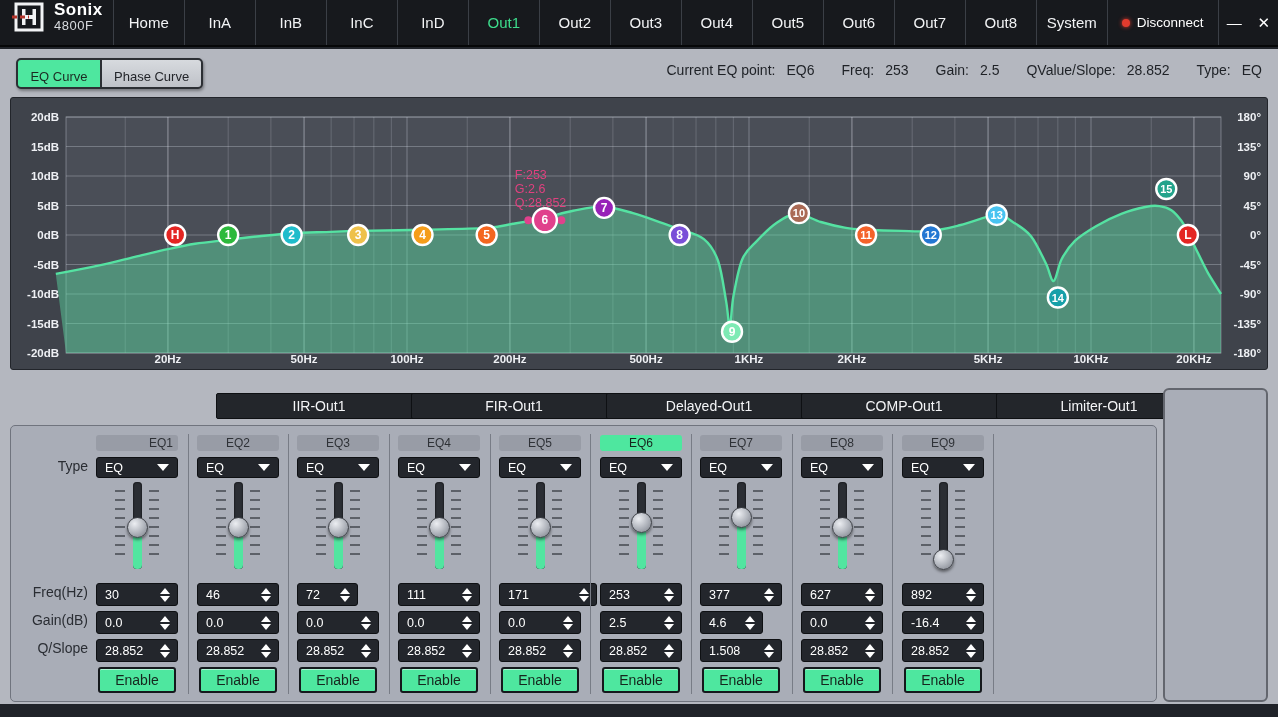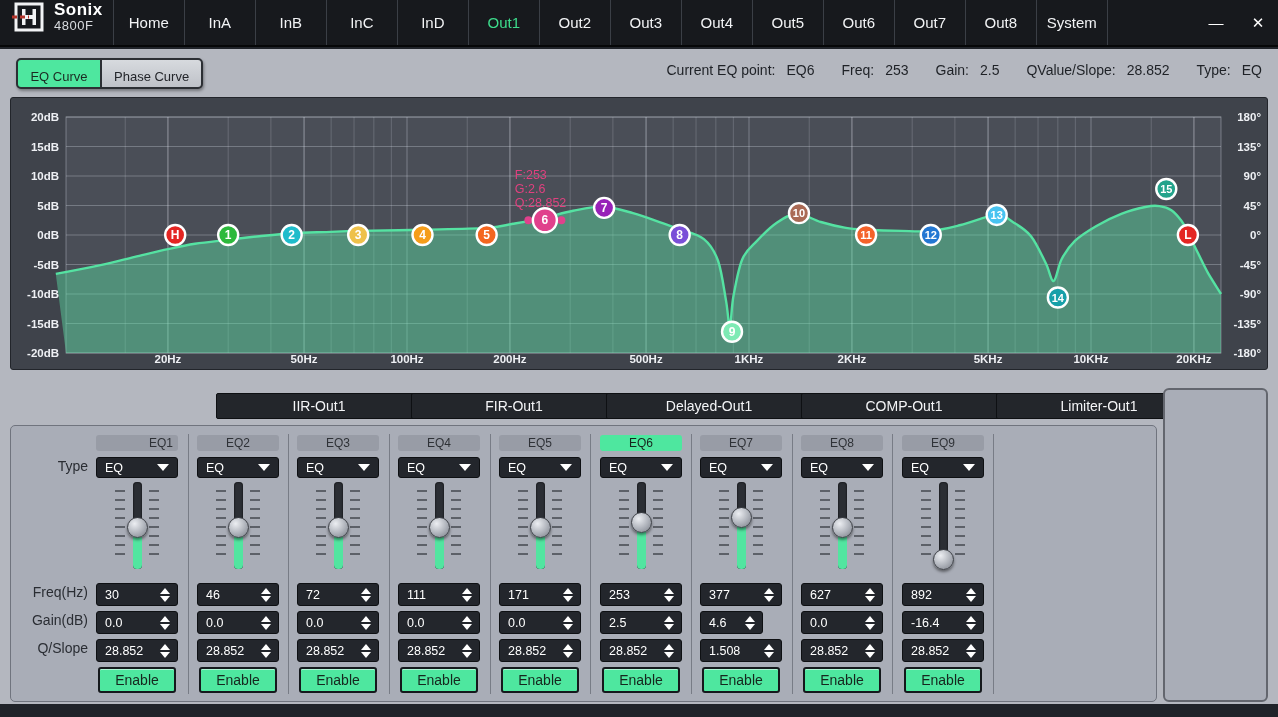--- a/index.html
+++ b/index.html
@@ -96,20 +96,24 @@
         <div class="nav-item">Out2</div>
         <div class="nav-item">Out3</div>
         <div class="nav-item">Out4</div>
         <div class="nav-item">Out5</div>
         <div class="nav-item">Out6</div>
         <div class="nav-item">Out7</div>
         <div class="nav-item">Out8</div>
         <div class="nav-item">System</div>
       </nav>
     <div class="titlebar-spacer"></div>
+    <div class="disconnect">
+      <span class="disc-dot"></span>
+      <span>Disconnect</span>
+    </div>
     <div class="winbtn">—</div>
     <div class="winbtn close">✕</div>
   </header>
 
   <div class="content"></div>
 
   <div class="curve-switch">
     <div class="seg on">EQ Curve</div>
     <div class="seg off">Phase Curve</div>
   </div>
@@ -382,21 +386,21 @@
       <div class="ddl" style="left: 297px; top: 457px; width: 82px;">
         <span class="lbl">EQ</span>
         <span class="caret"></span>
       </div>
       <div class="ticks" style="left: 316px; top: 490px; height: 66px;"></div>
       <div class="ticks" style="left: 350px; top: 490px; height: 66px;"></div>
       <div class="track" style="left: 333.5px; top: 482px; height: 87px;">
         <div class="fill" style="height: 42px;"></div>
       </div>
       <div class="knob" style="left: 327.5px; top: 516.5px;"></div>
-      <div class="spin" style="left: 297px; top: 583px; width: 82px;">
+      <div class="spin" style="left: 297px; top: 583px; width: 61px;">
         <span class="val">72</span>
         <span class="arrows">
           <span class="tri-up"></span>
           <span class="tri-dn"></span>
         </span>
       </div>
       <div class="spin" style="left: 297px; top: 611px; width: 82px;">
         <span class="val">0.0</span>
         <span class="arrows">
           <span class="tri-up"></span>
@@ -450,21 +454,21 @@
       <div class="ddl" style="left: 499px; top: 457px; width: 82px;">
         <span class="lbl">EQ</span>
         <span class="caret"></span>
       </div>
       <div class="ticks" style="left: 518px; top: 490px; height: 66px;"></div>
       <div class="ticks" style="left: 552px; top: 490px; height: 66px;"></div>
       <div class="track" style="left: 535.5px; top: 482px; height: 87px;">
         <div class="fill" style="height: 42px;"></div>
       </div>
       <div class="knob" style="left: 529.5px; top: 516.5px;"></div>
-      <div class="spin" style="left: 499px; top: 583px; width: 82px;">
+      <div class="spin" style="left: 499px; top: 583px; width: 98px;">
         <span class="val">171</span>
         <span class="arrows">
           <span class="tri-up"></span>
           <span class="tri-dn"></span>
         </span>
       </div>
       <div class="spin" style="left: 499px; top: 611px; width: 82px;">
         <span class="val">0.0</span>
         <span class="arrows">
           <span class="tri-up"></span>

